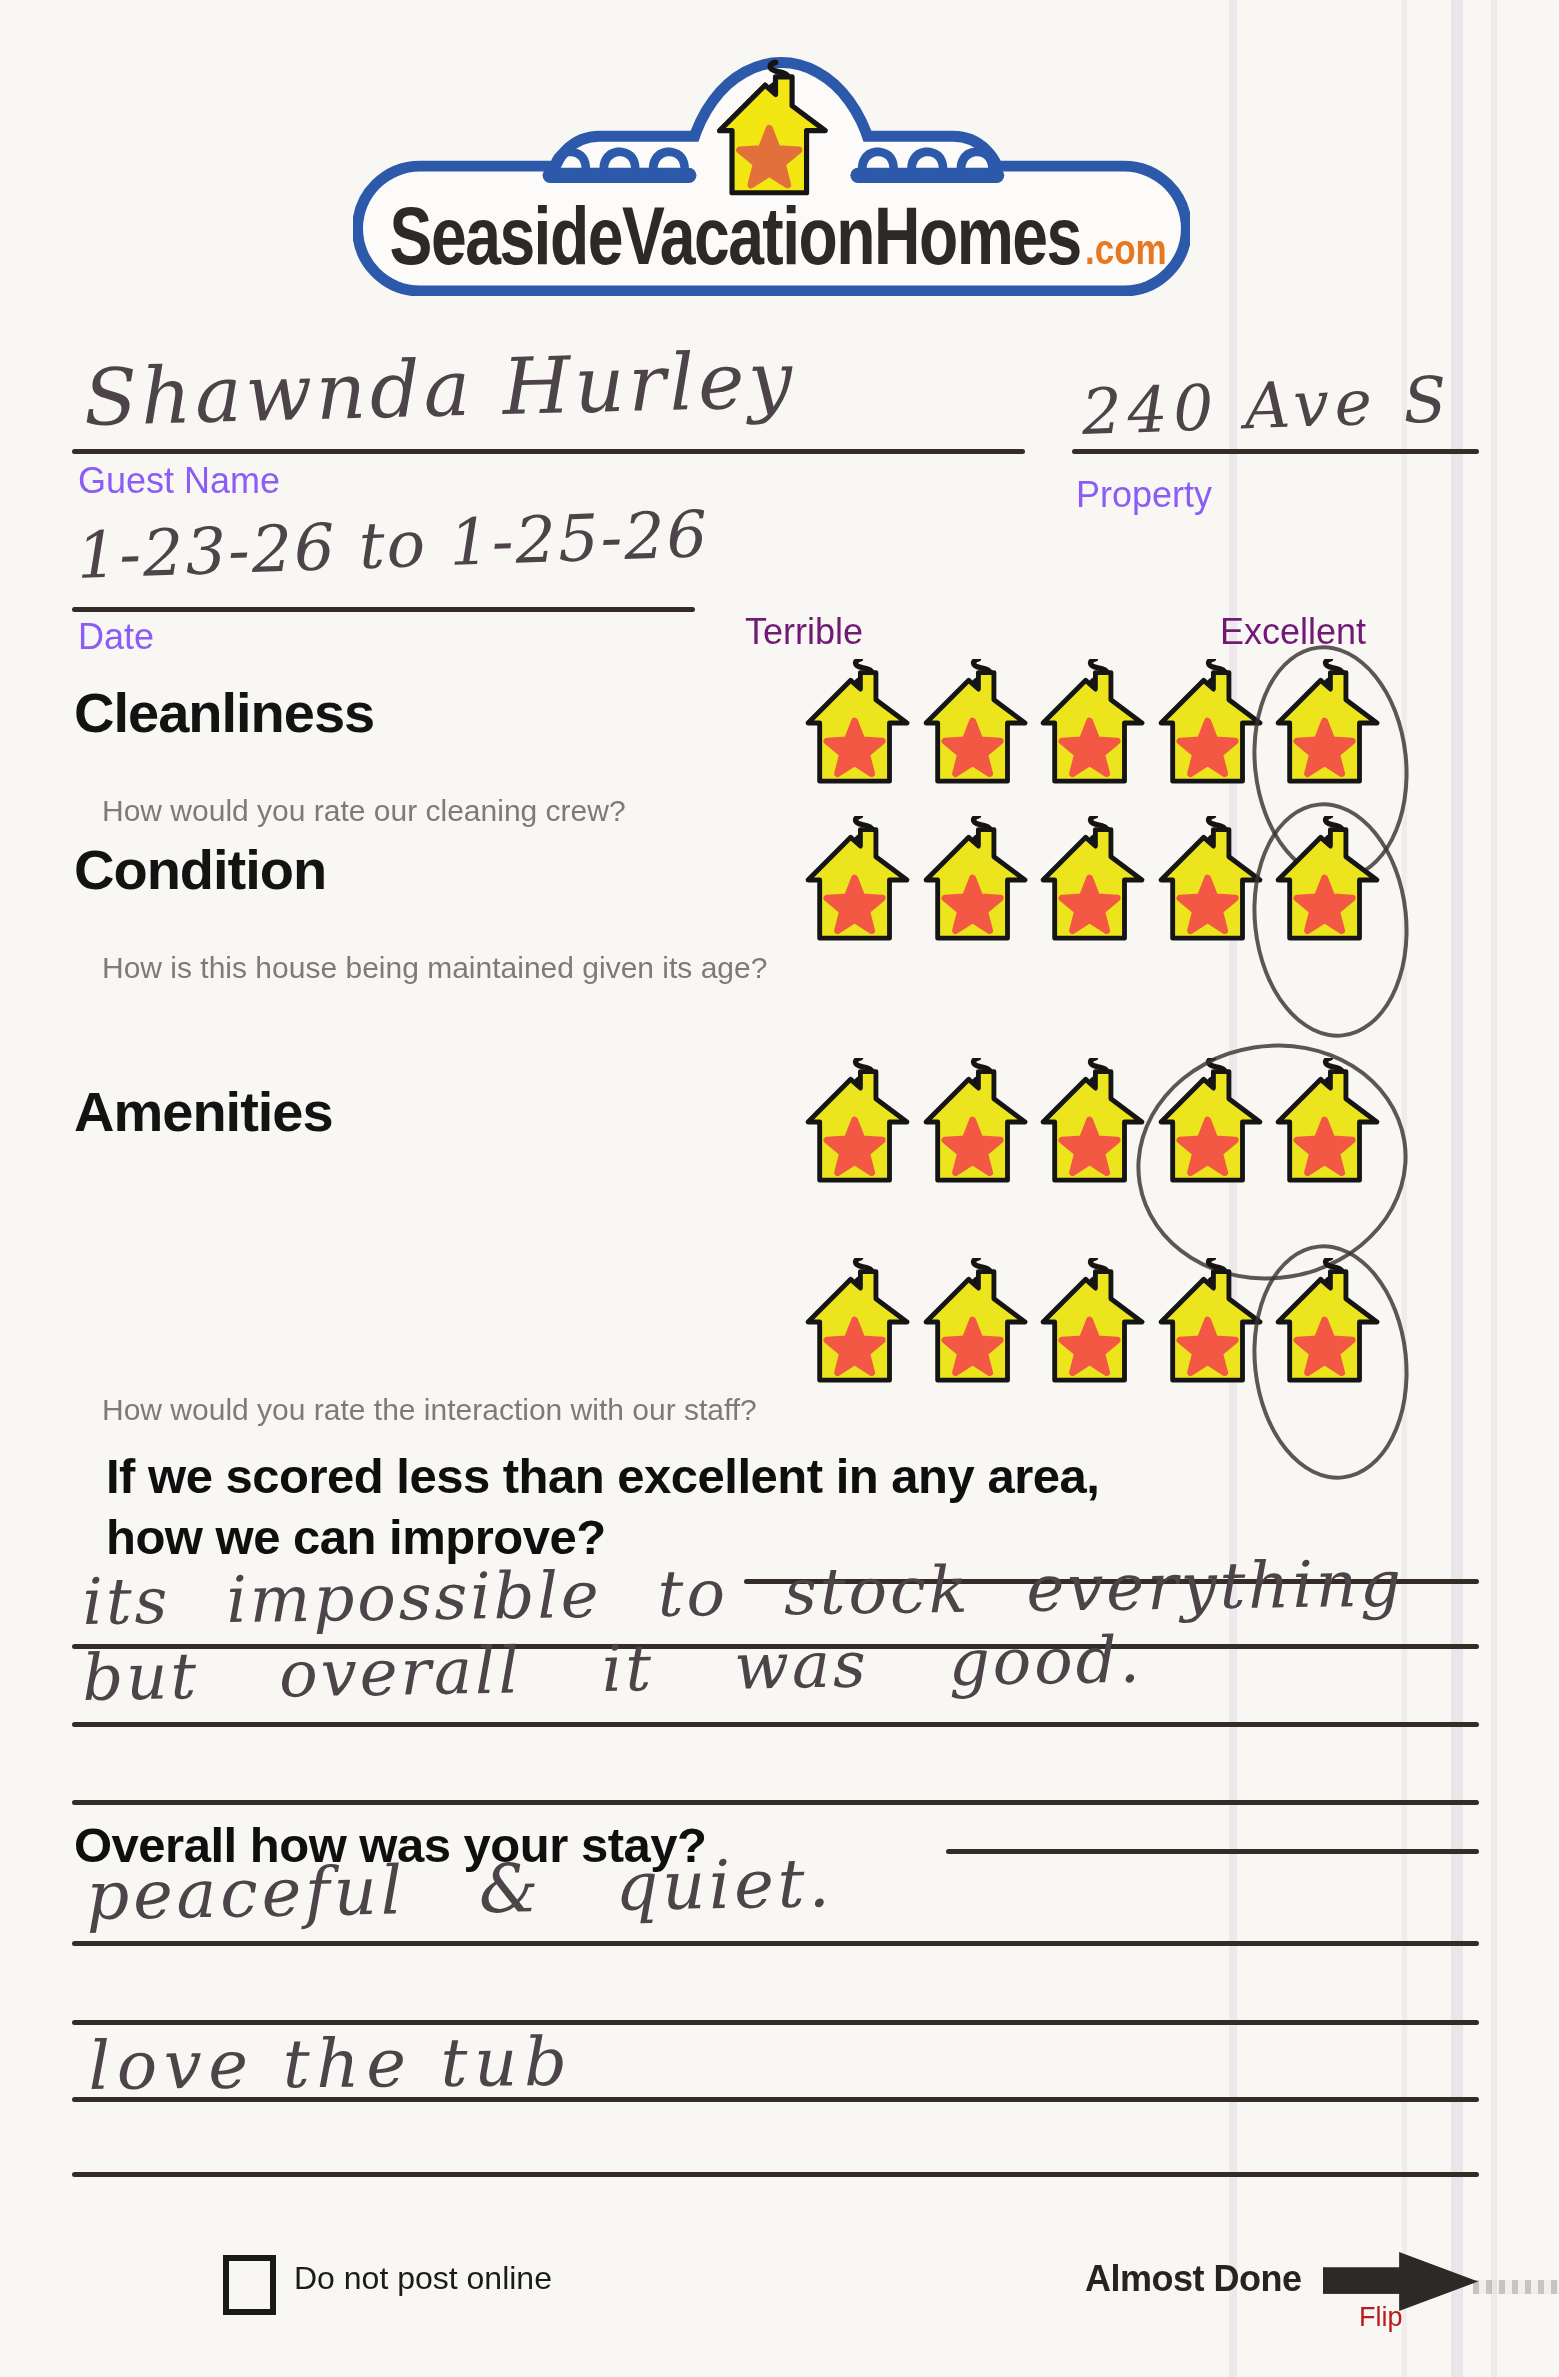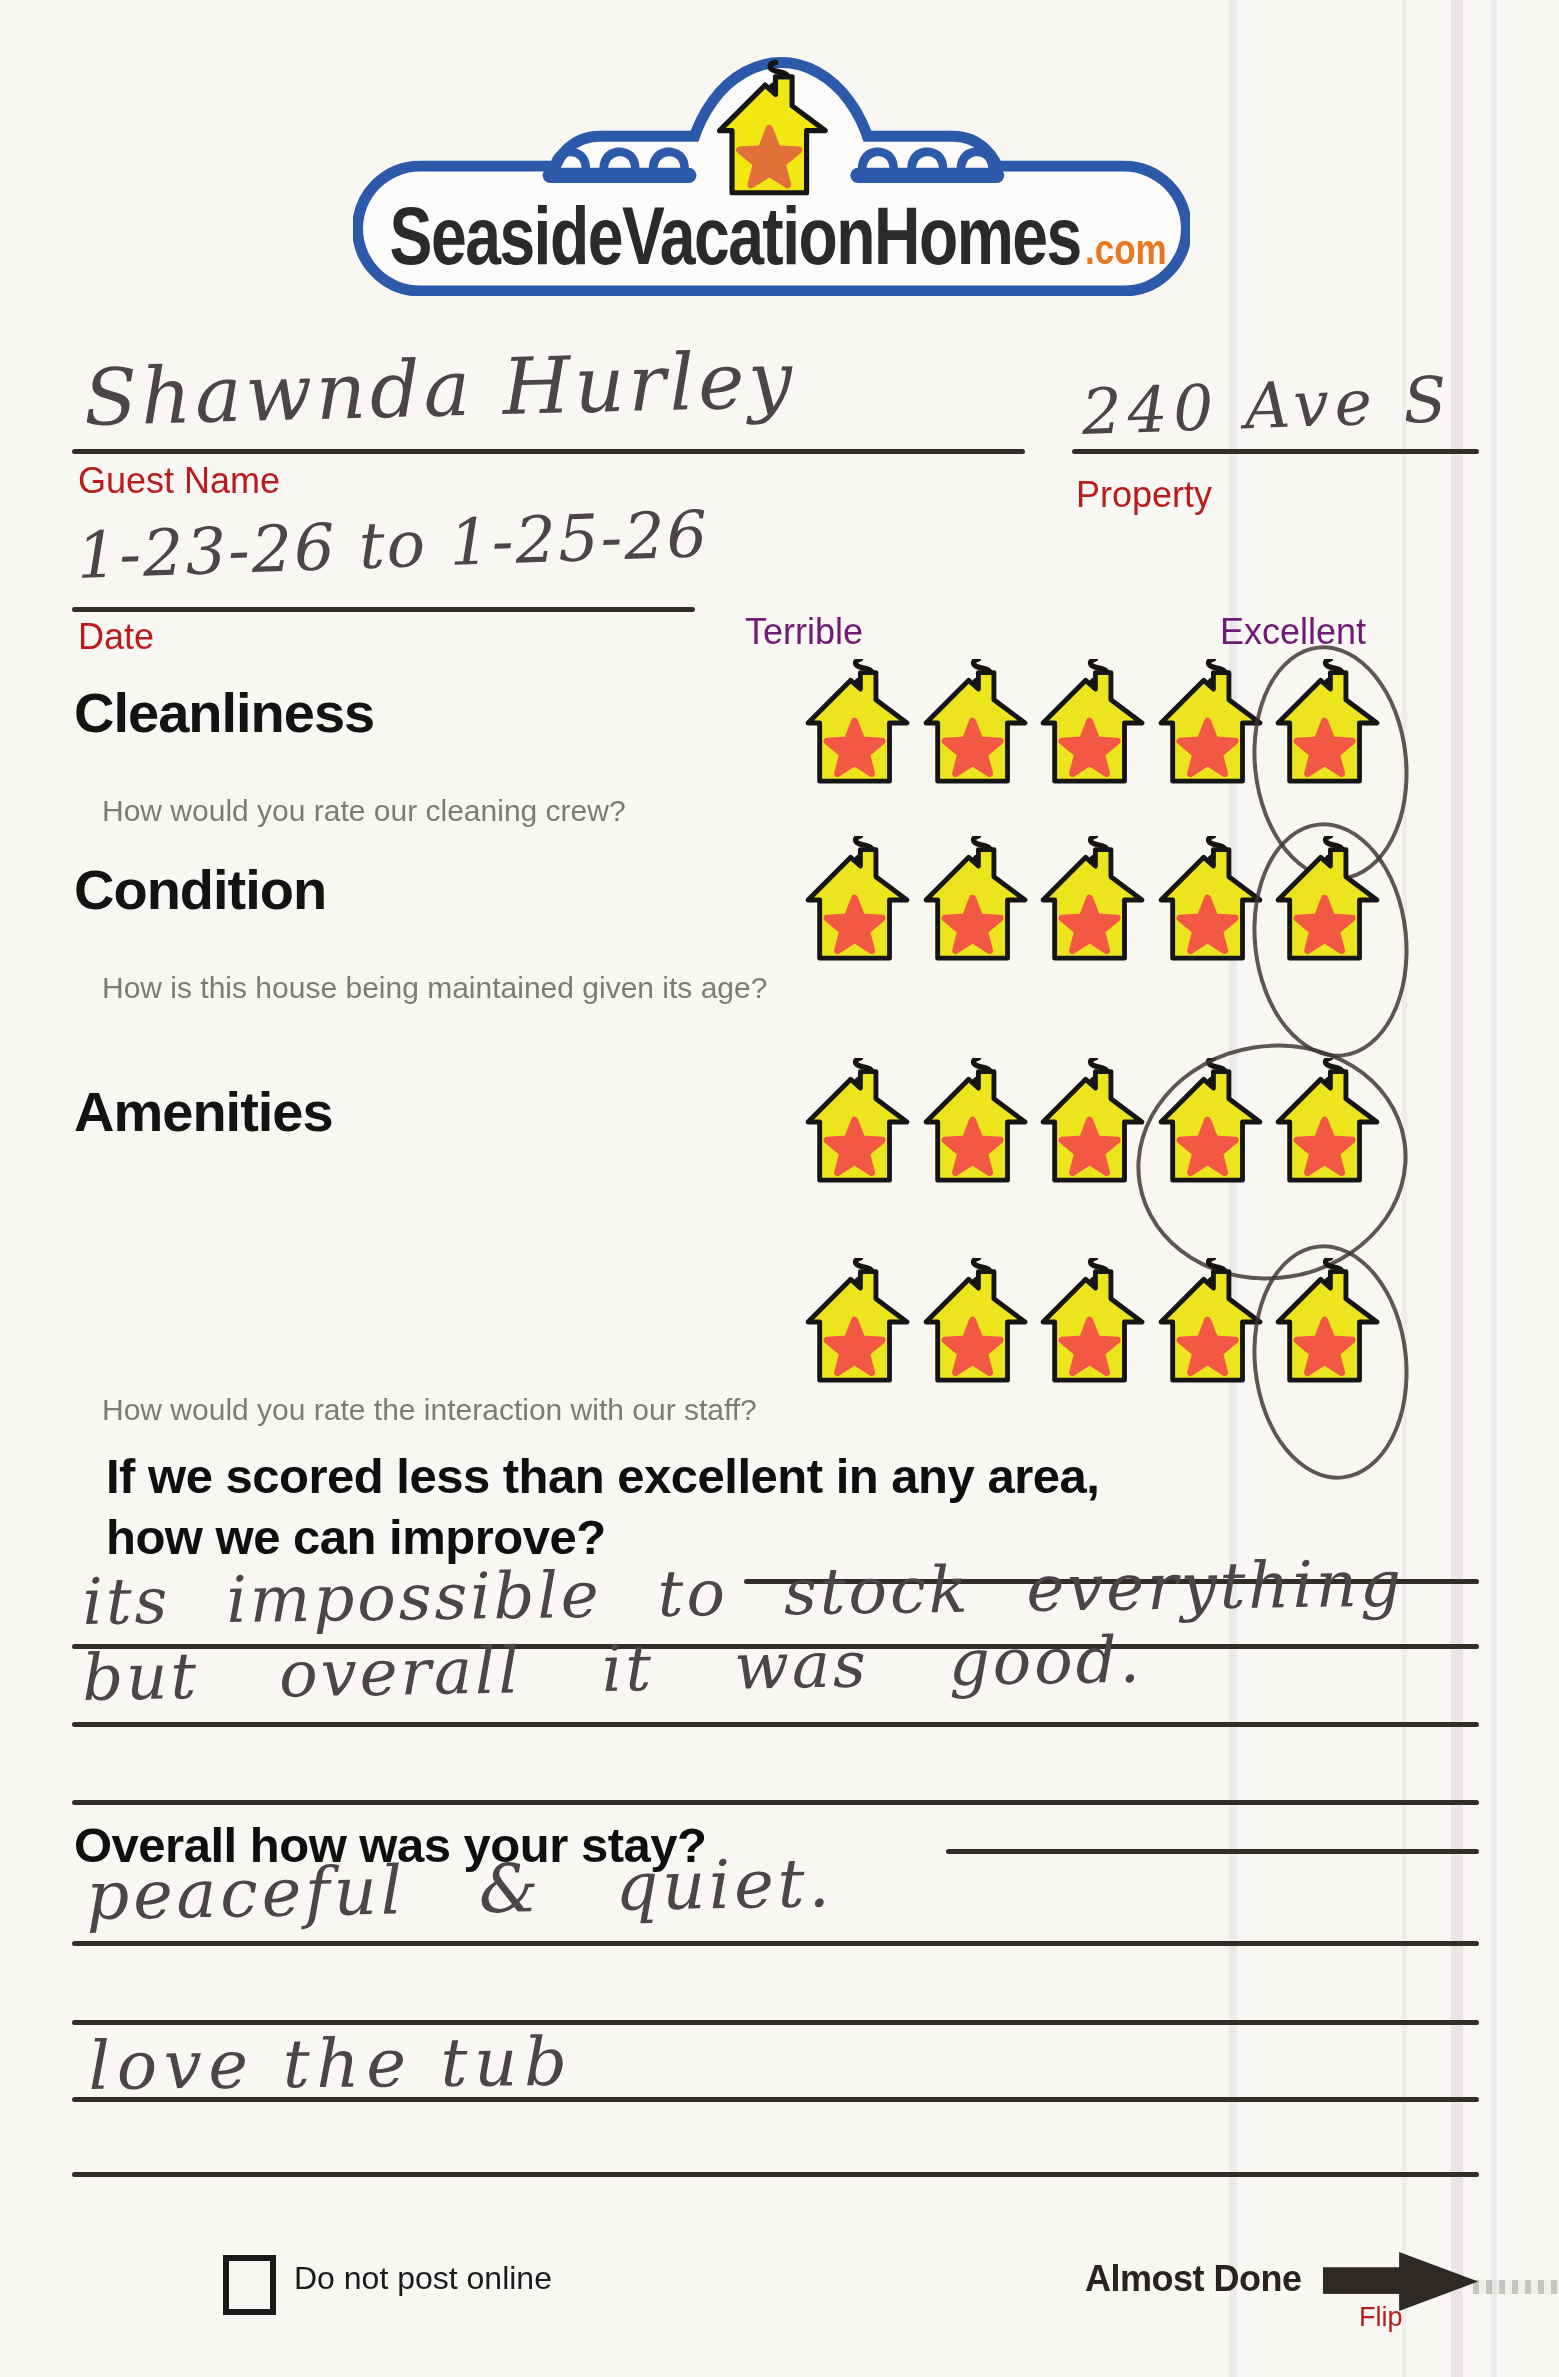--- a/index.html
+++ b/index.html
@@ -8,21 +8,21 @@
     background:#f9f7f4;
     font-family:"Liberation Sans", sans-serif;
   }
   
   .streak{position:absolute;top:0;height:100%;pointer-events:none;}
 
   
   .rule{position:absolute;height:5.2px;background:#332c27;border-radius:2.9px;}
 
   
-  .field-label{position:absolute;color:#b91c1c;font-size:36px;letter-spacing:0;}
+  .field-label{position:absolute;color:#8b5cf6;font-size:36px;letter-spacing:0;}
 
   
   .hw{
     position:absolute;
     font-family:"DejaVu Serif", serif;
     font-style:italic;
     color:#4c4449;
     white-space:nowrap;
     transform-origin:left bottom;
   }
@@ -157,21 +157,21 @@
     <polygon points="52,64 59.6,83.5 80.5,84.7 64.4,98 69.6,118.3 52,107 34.4,118.3 39.6,98 23.5,84.7 44.4,83.5" fill="#f25844" stroke="#f25844" stroke-width="7" stroke-linejoin="round"></polygon>
   </svg>
         <svg viewBox="0 0 110 132" xmlns="http://www.w3.org/2000/svg">
     <path d="M64 36 C50 32 50 23 61 20 C73 17 73 11 60 9 C51 7 51 2 58 0" fill="none" stroke="#161311" stroke-width="5.5" stroke-linecap="round"></path>
     <path d="M4 66 L48 22 L58 31 L58 14 L74 14 L74 42 L106 66 L88 66 L88 126 L16 126 L16 66 Z" fill="#ece41c" stroke="#151515" stroke-width="5" stroke-linejoin="round"></path>
     <polygon points="52,64 59.6,83.5 80.5,84.7 64.4,98 69.6,118.3 52,107 34.4,118.3 39.6,98 23.5,84.7 44.4,83.5" fill="#f25844" stroke="#f25844" stroke-width="7" stroke-linejoin="round"></polygon>
   </svg>
       </div>
   <div class="pen-circle" style="left: 1253px; top: -14.3px; width: 147px; height: 228px; transform: rotate(-6deg);"></div>
     </div>
-  <div class="rating-row" style="top:836px;">
+  <div class="rating-row" style="top:816px;">
     <div class="rating-title">Condition</div>
     <div class="rating-subtitle">How is this house being maintained given its age?</div>
     <div class="houses">
         <svg viewBox="0 0 110 132" xmlns="http://www.w3.org/2000/svg">
     <path d="M64 36 C50 32 50 23 61 20 C73 17 73 11 60 9 C51 7 51 2 58 0" fill="none" stroke="#161311" stroke-width="5.5" stroke-linecap="round"></path>
     <path d="M4 66 L48 22 L58 31 L58 14 L74 14 L74 42 L106 66 L88 66 L88 126 L16 126 L16 66 Z" fill="#ece41c" stroke="#151515" stroke-width="5" stroke-linejoin="round"></path>
     <polygon points="52,64 59.6,83.5 80.5,84.7 64.4,98 69.6,118.3 52,107 34.4,118.3 39.6,98 23.5,84.7 44.4,83.5" fill="#f25844" stroke="#f25844" stroke-width="7" stroke-linejoin="round"></polygon>
   </svg>
         <svg viewBox="0 0 110 132" xmlns="http://www.w3.org/2000/svg">
     <path d="M64 36 C50 32 50 23 61 20 C73 17 73 11 60 9 C51 7 51 2 58 0" fill="none" stroke="#161311" stroke-width="5.5" stroke-linecap="round"></path>

